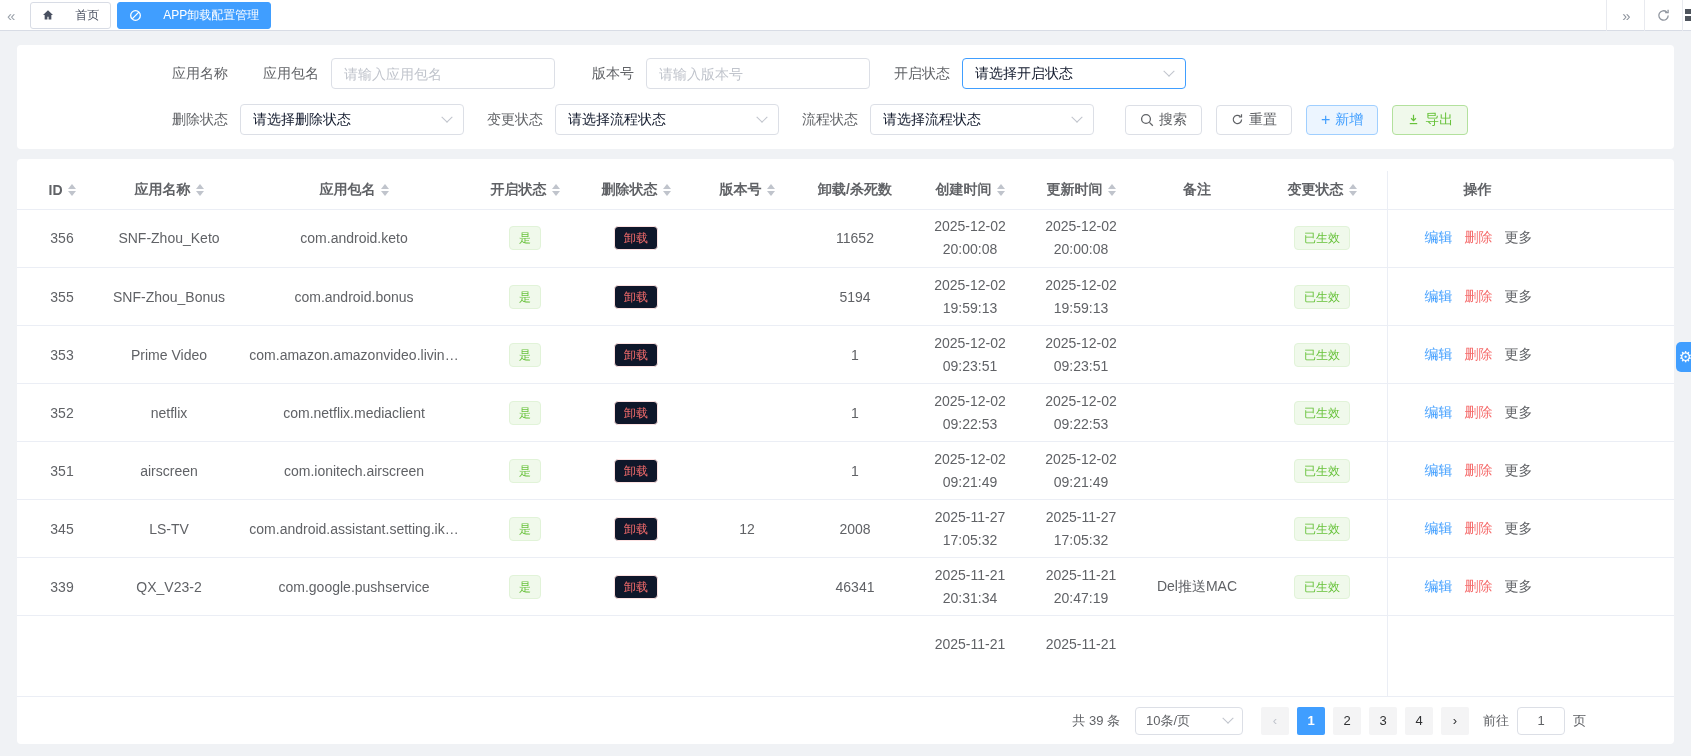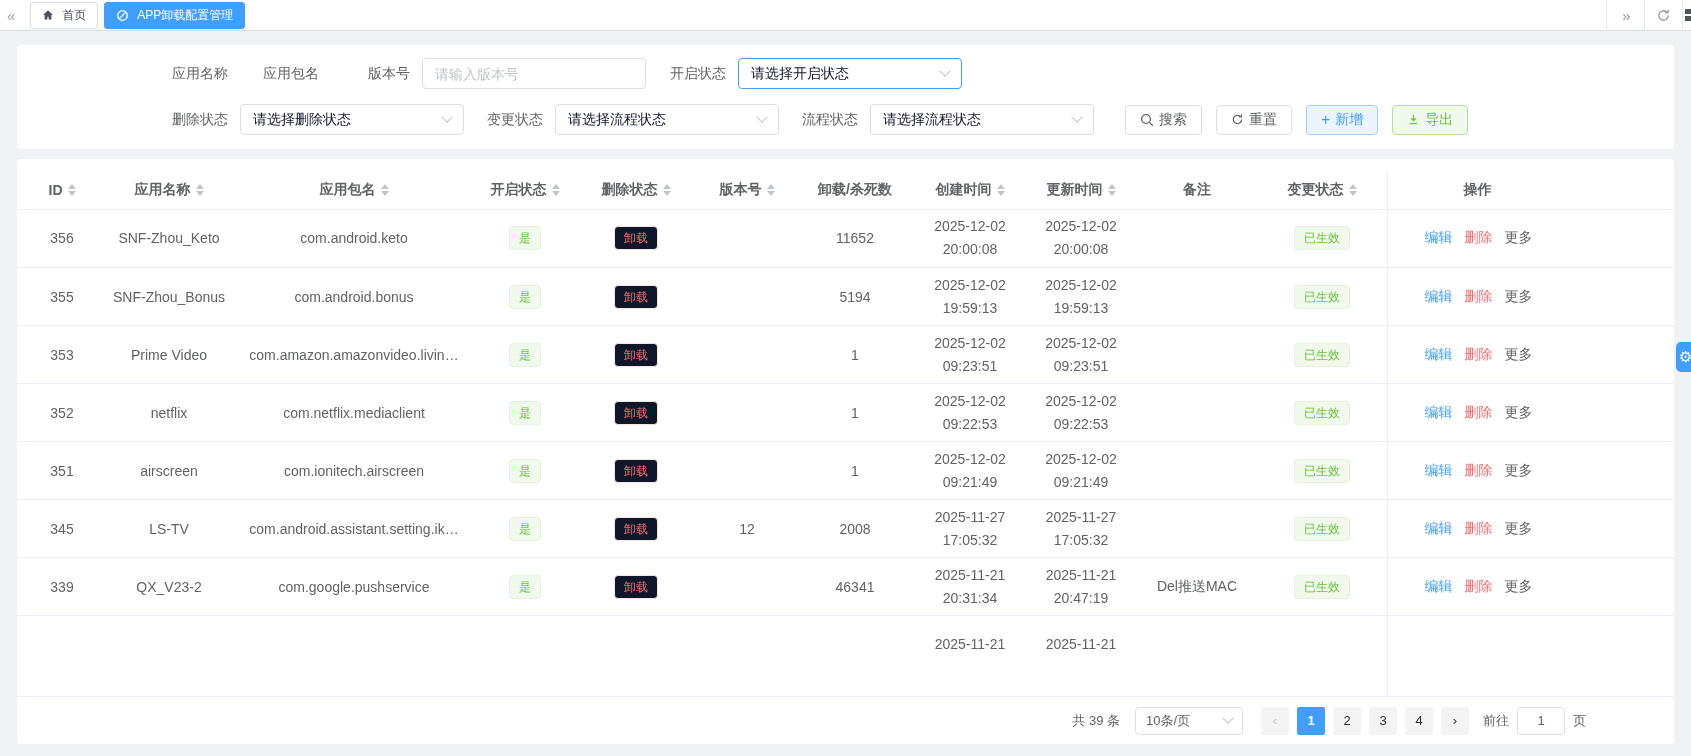--- a/index.html
+++ b/index.html
@@ -7,21 +7,21 @@
   body {
     font-family: "Liberation Sans", "DejaVu Sans", sans-serif;
     background: #f0f2f5;
     position: relative;
     overflow: hidden;
     color:#606266;
   }
   
   .topbar { height:31px; background:#fff; border-bottom:1px solid #d8dce5; display:flex; align-items:center; position:relative; }
   .tb-back { padding:0 9px 0 7px; color:#9aa1aa; font-size:15px; cursor:pointer; }
-  .tv-tab { display:inline-flex; align-items:center; gap:8px; height:27px; padding:0 11px; margin-left:6px;
+  .tv-tab { display:inline-flex; align-items:center; gap:21px; height:27px; padding:0 11px; margin-left:6px;
             background:#fff; border:1px solid #d8dce5; border-radius:3px; font-size:12px; color:#495060; cursor:pointer; }
   .tv-tab.active { background:#409eff; border-color:#409eff; color:#fff; }
   .tb-spacer { flex:1; }
   .tb-iconbox { width:38px; height:31px; display:flex; align-items:center; justify-content:center; border-left:1px solid #e8eaef; color:#8f959e; cursor:pointer; }
   .tb-arrows { font-size:15px; letter-spacing:-2px; }
   .tb-partial { width:9px; height:31px; border-left:1px solid #e8eaef; display:flex; flex-direction:column; justify-content:center; gap:2px; padding-left:2px; overflow:hidden; }
   .tb-partial i { display:block; width:10px; height:5px; background:#4e545c; }
   
   .page { padding:14px 17px 0; }
   .card { background:#fff; border-radius:4px; }
@@ -126,20 +126,21 @@
 
 <div class="page">
 
   <div class="card filter-card">
     <div class="frow">
       <div class="fitem">
         <span class="flabel w-label-1">应用名称</span>
       </div>
       <div class="fitem">
         <span class="flabel w-label-n">应用包名</span>
+        <input class="f-input" placeholder="请输入应用包名" style="">
       </div>
       <div class="fitem">
         <span class="flabel w-label-n">版本号</span>
         <input class="f-input" placeholder="请输入版本号" style="">
       </div>
       <div class="fitem">
         <span class="flabel w-label-4">开启状态</span>
         <div class="f-select focused">
           <span class="ph">请选择开启状态</span>
           <span class="caret"></span>

